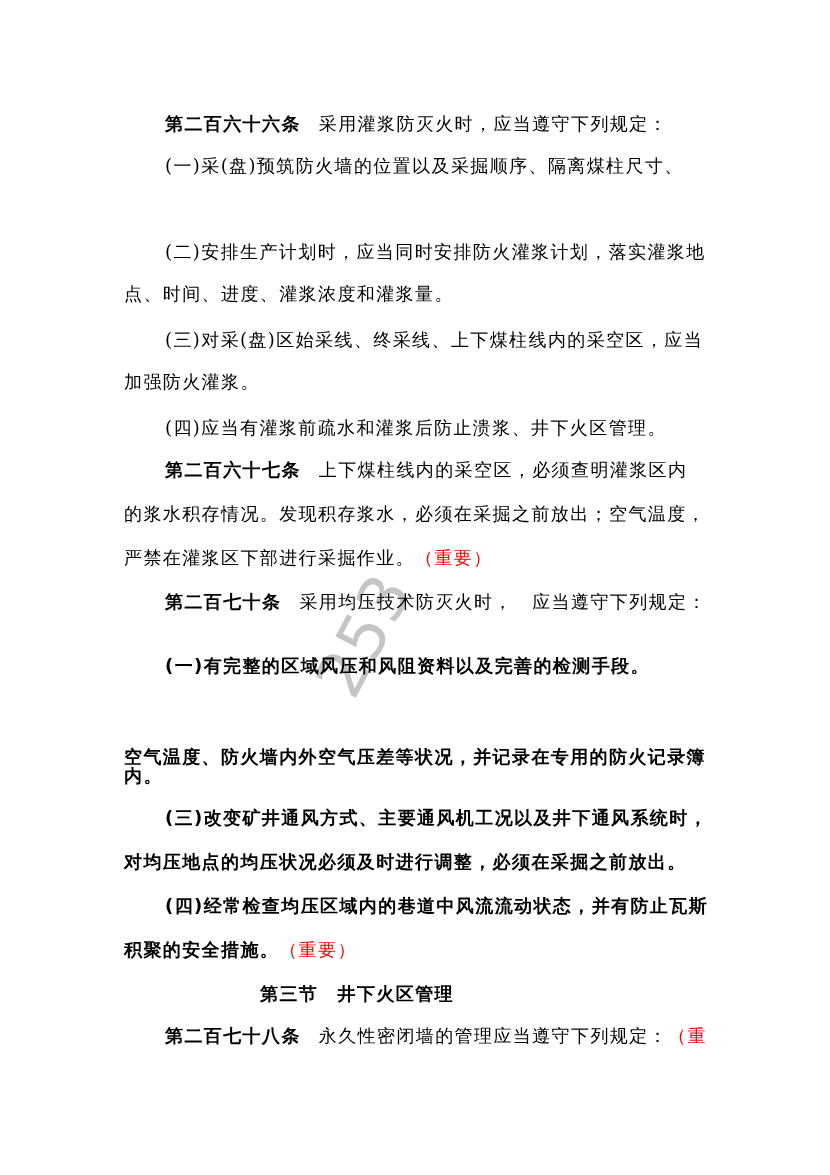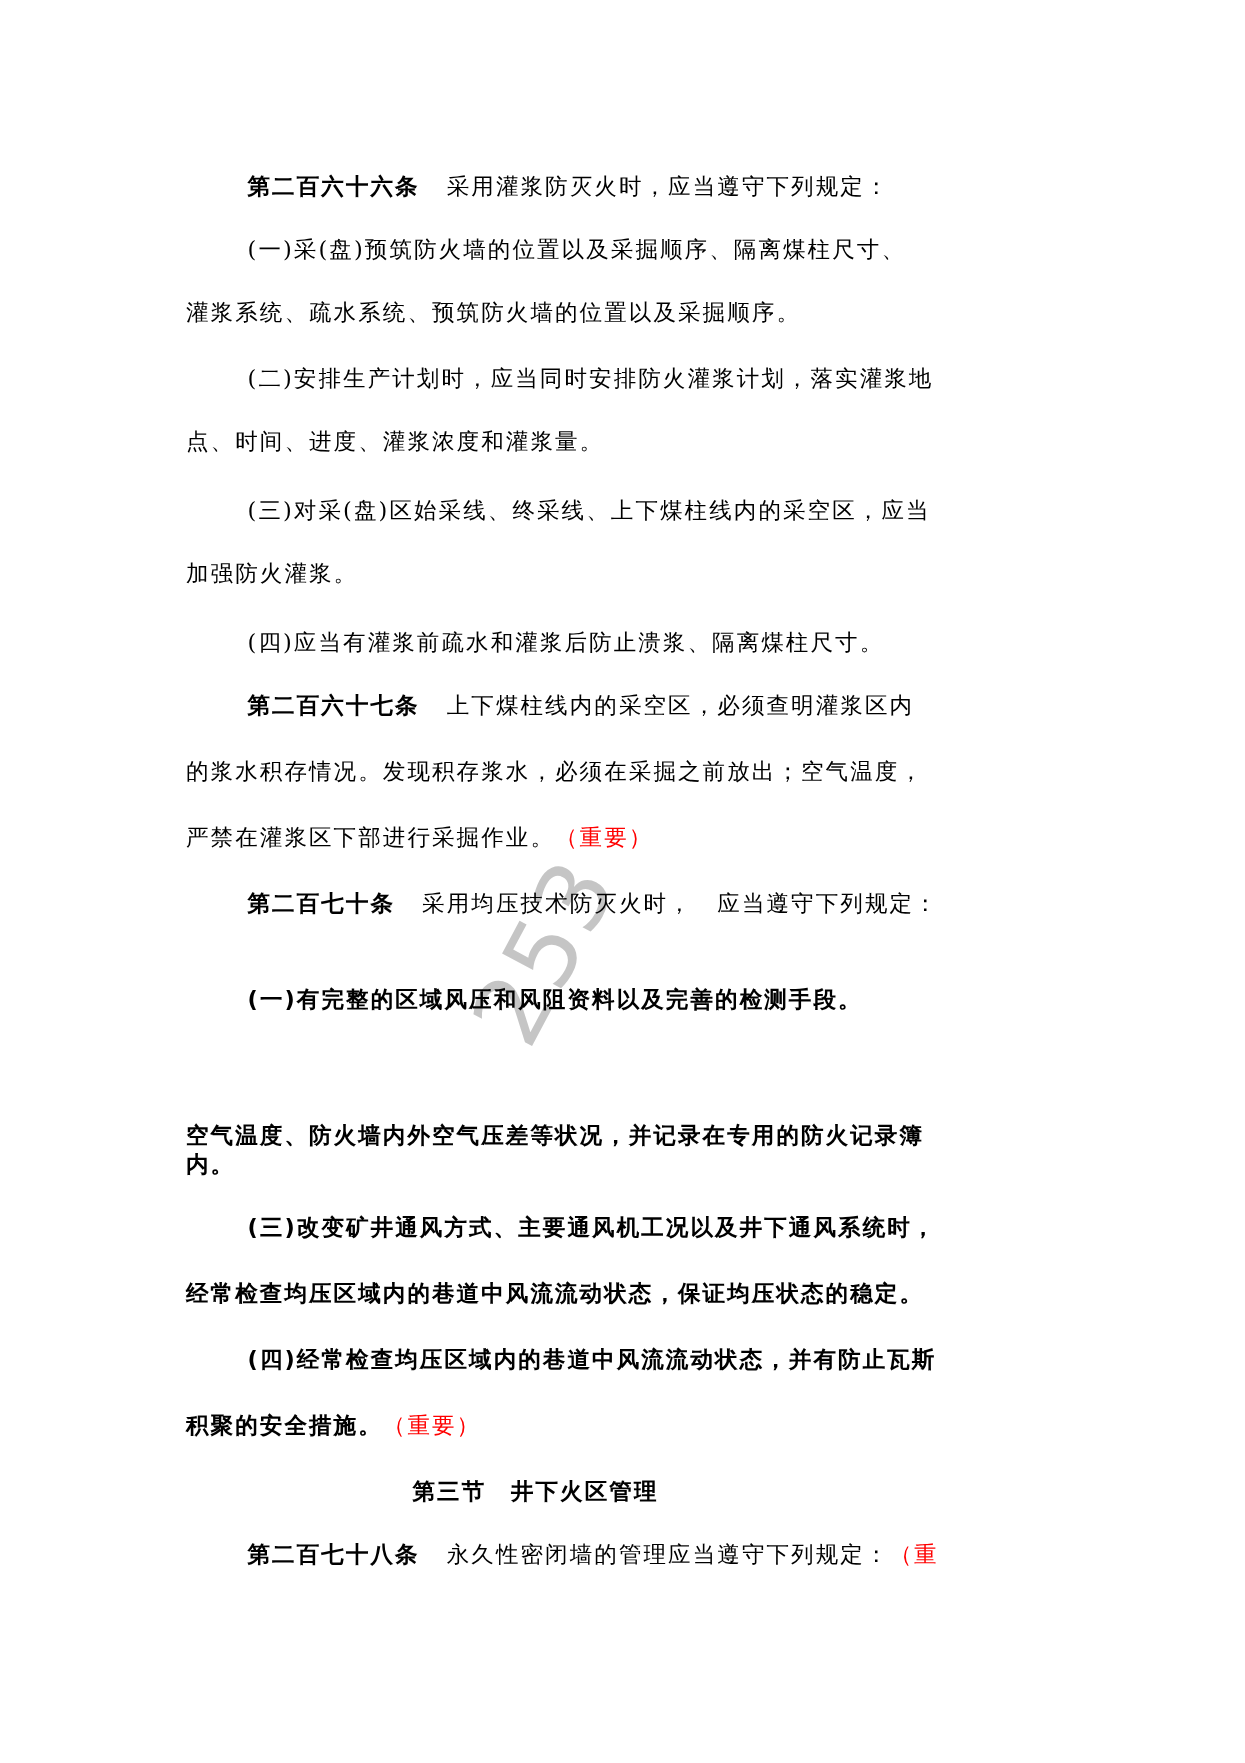--- a/index.html
+++ b/index.html
@@ -1,19 +1,19 @@
 <!DOCTYPE html>
 <html><head>
 <meta charset="utf-8">
 <style>
   html, body { margin: 0; padding: 0; background: #ffffff; }
   body { width: 830px; height: 1175px; position: relative; overflow: hidden;
          font-family: "DejaVu Serif", "Liberation Serif", serif; color: #000; }
   .page { position: absolute; left: 0; top: 0; width: 830px; height: 1175px; background: #fff; }
-  .line { position: absolute; left: 124px; width: 590px; font-size: 15px; line-height: 24px;
+  .line { position: absolute; left: 124px; width: 590px; font-size: 18px; line-height: 24px;
           white-space: nowrap; letter-spacing: 1.4px; }
   .ind { left: 165px; }
   .center { left: 0; width: 714px; text-align: center; }
   .b { font-weight: bold; font-family: "DejaVu Sans", "Liberation Sans", sans-serif; }
   .gap { display: inline-block; width: 18px; }
   .red { color: #ff0000; font-weight: normal; }
   .watermark { position: absolute; left: 300px; top: 598px; font-size: 64px;
                font-family: "DejaVu Sans", "Liberation Sans", sans-serif;
                color: rgba(150,150,150,0.55); transform: rotate(-62deg);
                transform-origin: center; letter-spacing: 2px; }
@@ -22,43 +22,42 @@
 <body>
 
 <div class="page">
 
   <div class="watermark">253</div>
 
   <div class="line ind" style="top:112px">
     <span class="b">第二百六十六条</span><span class="gap"></span><span>采用灌浆防灭火时，应当遵守下列规定：</span>
   </div>
   <div class="line ind" style="top:154px">(一)采(盘)预筑防火墙的位置以及采掘顺序、隔离煤柱尺寸、</div>
-  <div class="line" style="top:196px">灌浆系统、疏水系统、预筑防火墙的位置以及采掘顺序。</div>
   <div class="line ind" style="top:240px">(二)安排生产计划时，应当同时安排防火灌浆计划，落实灌浆地</div>
   <div class="line" style="top:282px">点、时间、进度、灌浆浓度和灌浆量。</div>
   <div class="line ind" style="top:328px">(三)对采(盘)区始采线、终采线、上下煤柱线内的采空区，应当</div>
   <div class="line" style="top:370px">加强防火灌浆。</div>
-  <div class="line ind" style="top:416px">(四)应当有灌浆前疏水和灌浆后防止溃浆、隔离煤柱尺寸。</div>
+  <div class="line ind" style="top:416px">(四)应当有灌浆前疏水和灌浆后防止溃浆、井下火区管理。</div>
 
   <div class="line ind" style="top:458px">
     <span class="b">第二百六十七条</span><span class="gap"></span><span>上下煤柱线内的采空区，必须查明灌浆区内</span>
   </div>
   <div class="line" style="top:502px">的浆水积存情况。发现积存浆水，必须在采掘之前放出；空气温度，</div>
   <div class="line" style="top:546px">
     <span>严禁在灌浆区下部进行采掘作业。</span><span class="red">（重要）</span>
   </div>
 
   <div class="line ind" style="top:590px">
     <span class="b">第二百七十条</span><span class="gap"></span><span>采用均压技术防灭火时，　应当遵守下列规定：</span>
   </div>
   <div class="line ind b" style="top:654px">(一)有完整的区域风压和风阻资料以及完善的检测手段。</div>
   <div class="line b" style="top:745px">空气温度、防火墙内外空气压差等状况，并记录在专用的防火记录簿</div>
   <div class="line b" style="top:764px">内。</div>
   <div class="line ind b" style="top:806px">(三)改变矿井通风方式、主要通风机工况以及井下通风系统时，</div>
-  <div class="line b" style="top:850px">经常检查均压区域内的巷道中风流流动状态，保证均压状态的稳定。</div>
+  <div class="line b" style="top:850px">对均压地点的均压状况必须及时进行调整，必须在采掘之前放出。</div>
   <div class="line ind b" style="top:894px">(四)经常检查均压区域内的巷道中风流流动状态，并有防止瓦斯</div>
   <div class="line b" style="top:938px">
     <span>积聚的安全措施。</span><span class="red">（重要）</span>
   </div>
 
   <div class="line center b" style="top:982px">第三节　井下火区管理</div>
 
   <div class="line ind" style="top:1024px">
     <span class="b">第二百七十八条</span><span class="gap"></span><span>永久性密闭墙的管理应当遵守下列规定：</span><span class="red">（重</span>
   </div>

